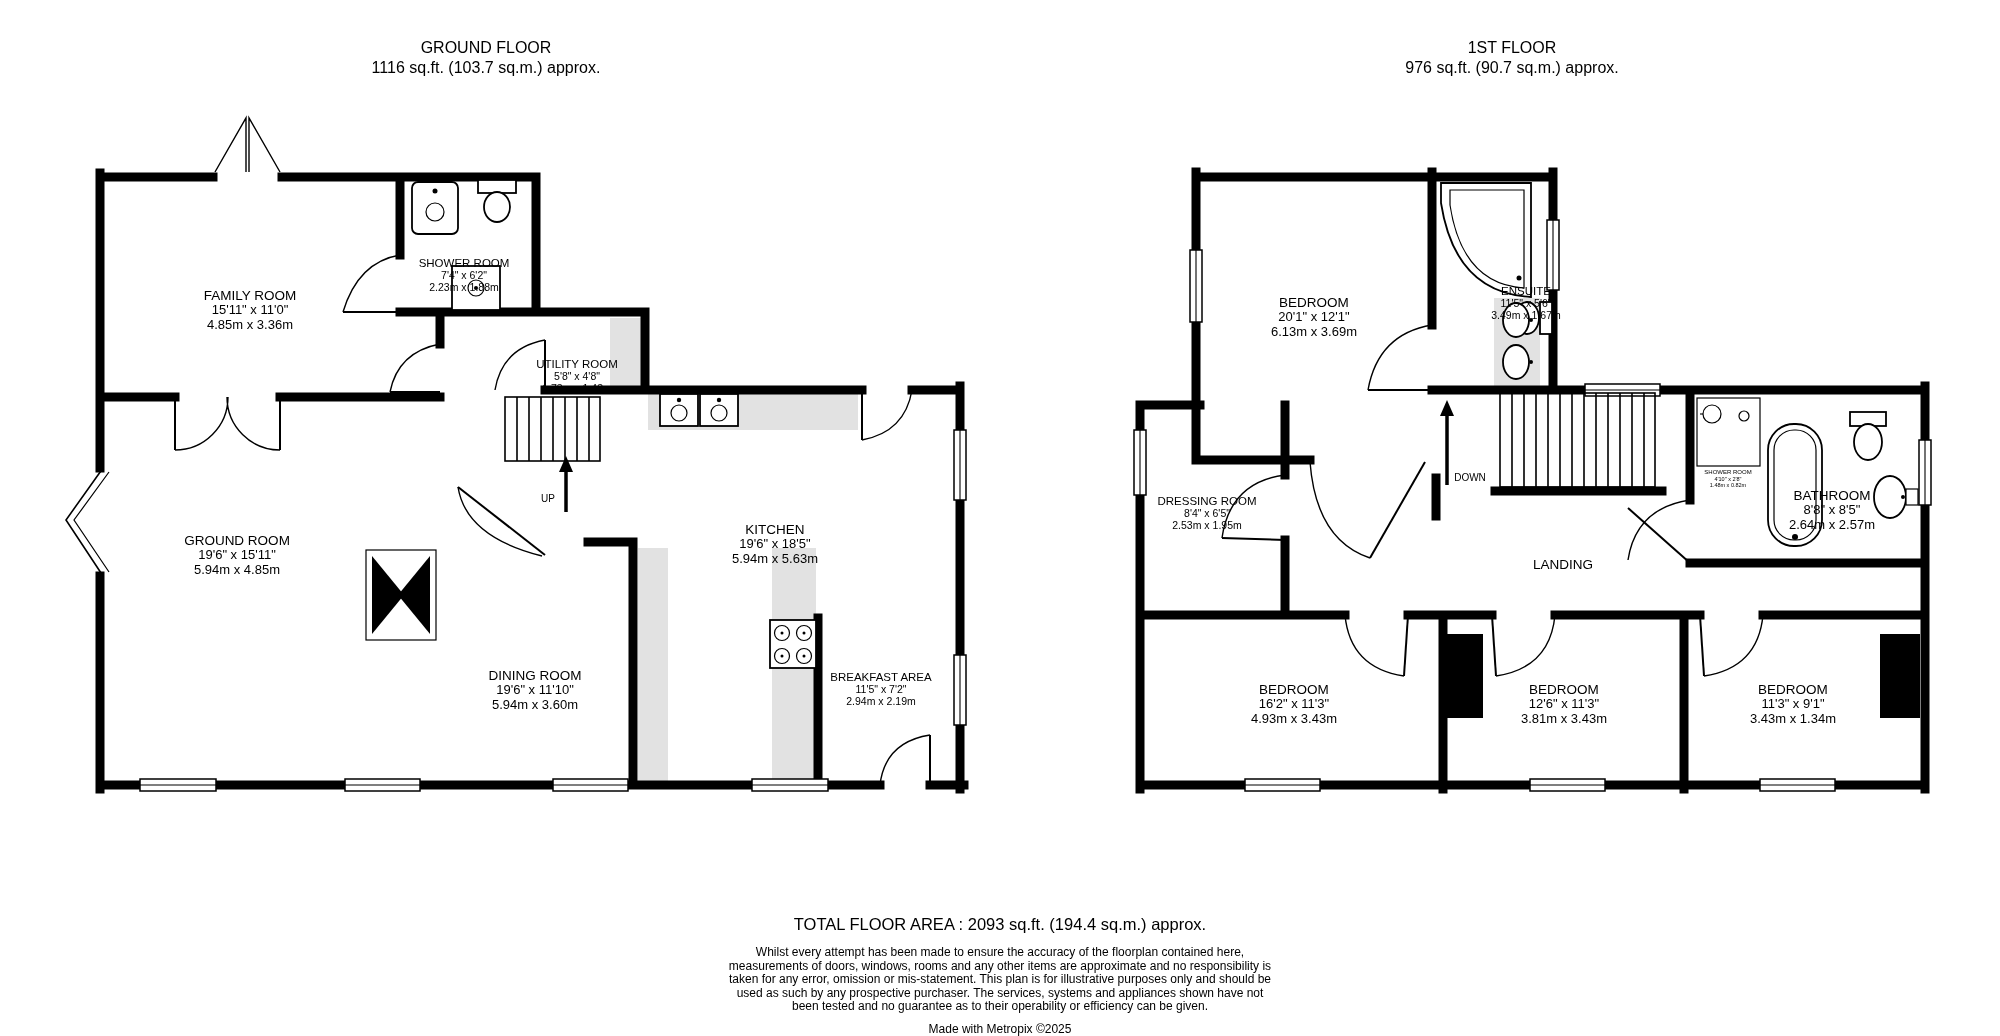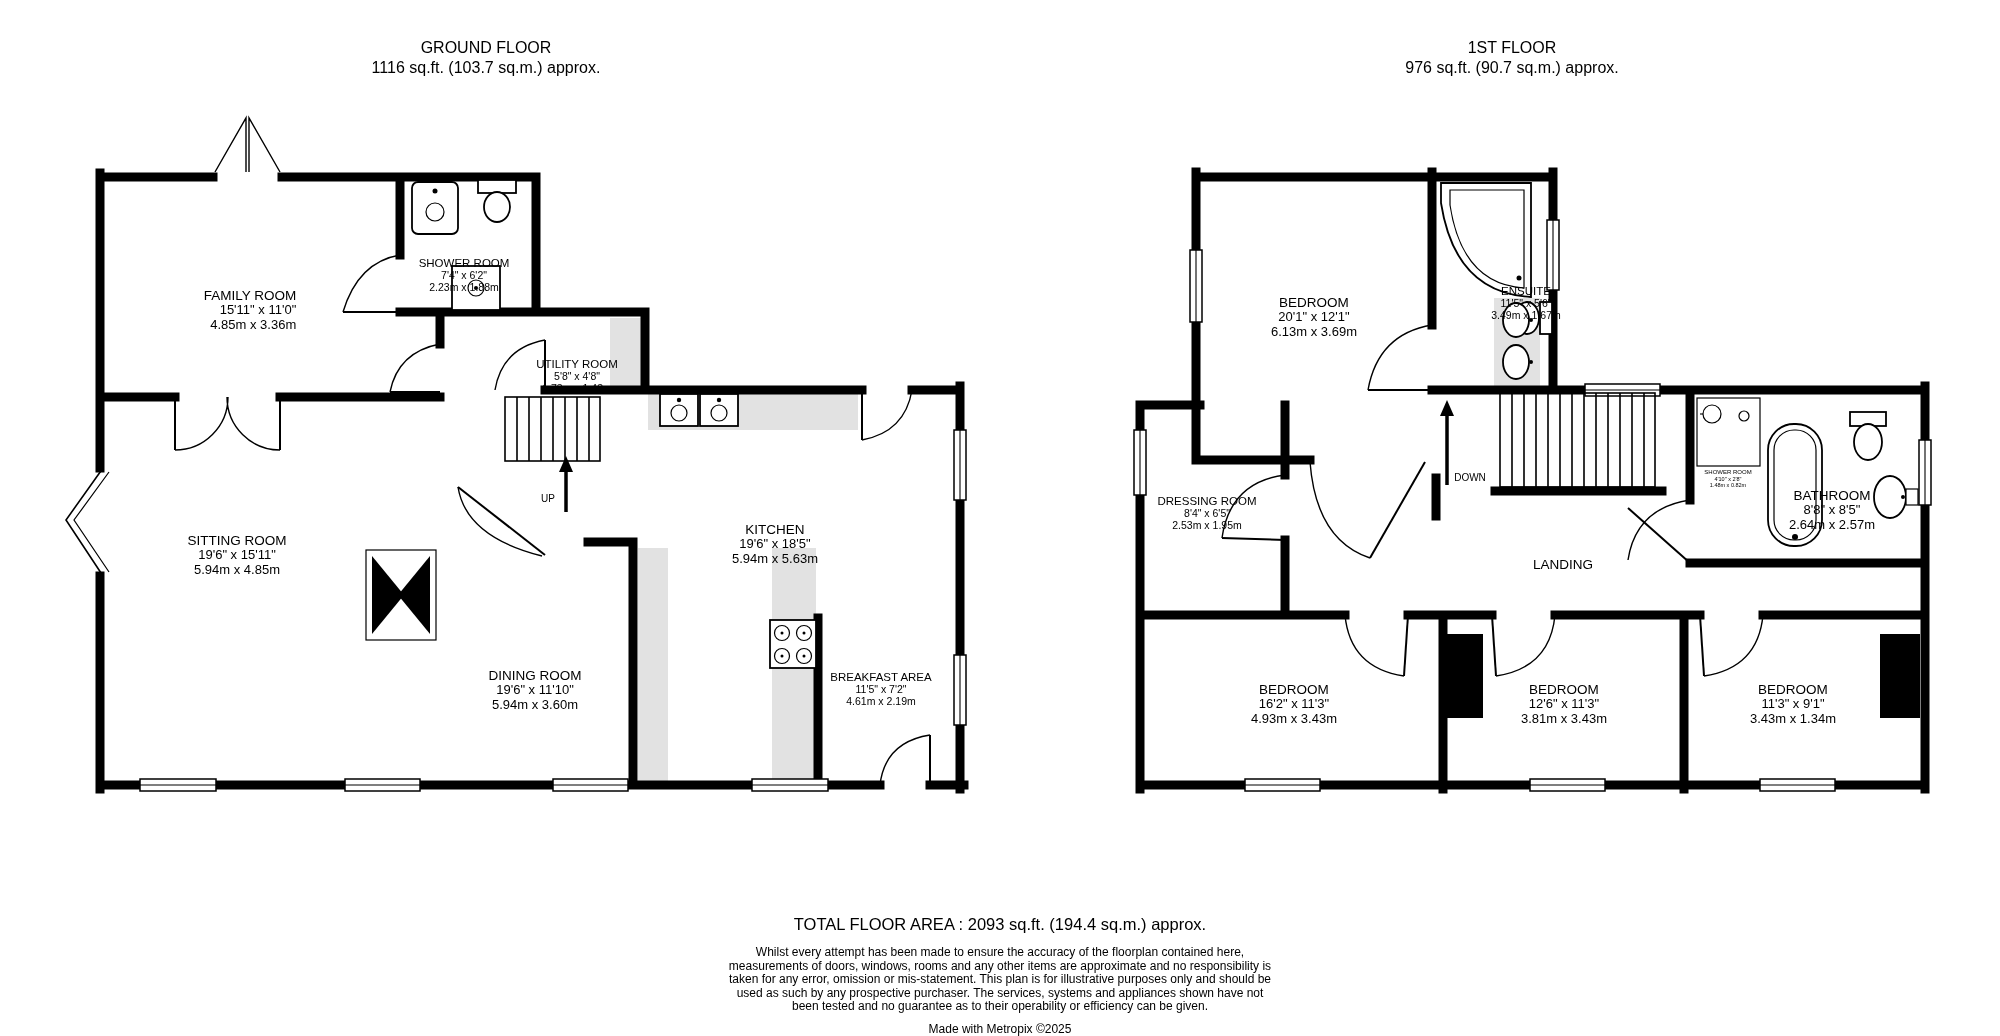--- a/index.html
+++ b/index.html
@@ -285,54 +285,54 @@
 
 <div class="floor-title" style="left:486px;top:38px;">
   <div>GROUND FLOOR</div>
   <div>1116 sq.ft. (103.7 sq.m.) approx.</div>
 </div>
 <div class="floor-title" style="left:1512px;top:38px;">
   <div>1ST FLOOR</div>
   <div>976 sq.ft. (90.7 sq.m.) approx.</div>
 </div>
 
-<div class="lbl" style="left:250px;top:278px;text-align:right;">
+<div class="lbl" style="left:250px;top:278px;">
   <span class="nm">FAMILY ROOM</span>
   <span class="dim">15'11"  x 11'0"</span>
   <span class="dim">4.85m  x 3.36m</span>
 </div>
 <div class="lbl sm" style="left:464px;top:244px;">
   <span class="nm">SHOWER ROOM</span>
   <span class="dim">7'4"  x 6'2"</span>
   <span class="dim">2.23m  x 1.88m</span>
 </div>
 <div class="lbl sm" style="left:577px;top:345px;">
   <span class="nm">UTILITY ROOM</span>
   <span class="dim">5'8"  x 4'8"</span>
   <span class="dim">1.73m  x 1.43m</span>
 </div>
 <div class="lbl" style="left:237px;top:523px;">
-  <span class="nm">SITTING ROOM</span>
+  <span class="nm">GROUND ROOM</span>
   <span class="dim">19'6"  x 15'11"</span>
   <span class="dim">5.94m  x 4.85m</span>
 </div>
 <div class="lbl" style="left:775px;top:512px;">
   <span class="nm">KITCHEN</span>
   <span class="dim">19'6"  x 18'5"</span>
   <span class="dim">5.94m  x 5.63m</span>
 </div>
 <div class="lbl" style="left:535px;top:658px;">
   <span class="nm">DINING ROOM</span>
   <span class="dim">19'6"  x 11'10"</span>
   <span class="dim">5.94m  x 3.60m</span>
 </div>
 <div class="lbl sm" style="left:881px;top:658px;">
   <span class="nm">BREAKFAST AREA</span>
   <span class="dim">11'5"  x 7'2"</span>
-  <span class="dim">4.61m  x 2.19m</span>
+  <span class="dim">2.94m  x 2.19m</span>
 </div>
 <div class="stairlbl" style="left:548px;top:498px;">UP</div>
 
 <div class="lbl" style="left:1314px;top:285px;">
   <span class="nm">BEDROOM</span>
   <span class="dim">20'1"  x 12'1"</span>
   <span class="dim">6.13m  x 3.69m</span>
 </div>
 <div class="lbl sm" style="left:1526px;top:272px;">
   <span class="nm">ENSUITE</span>

